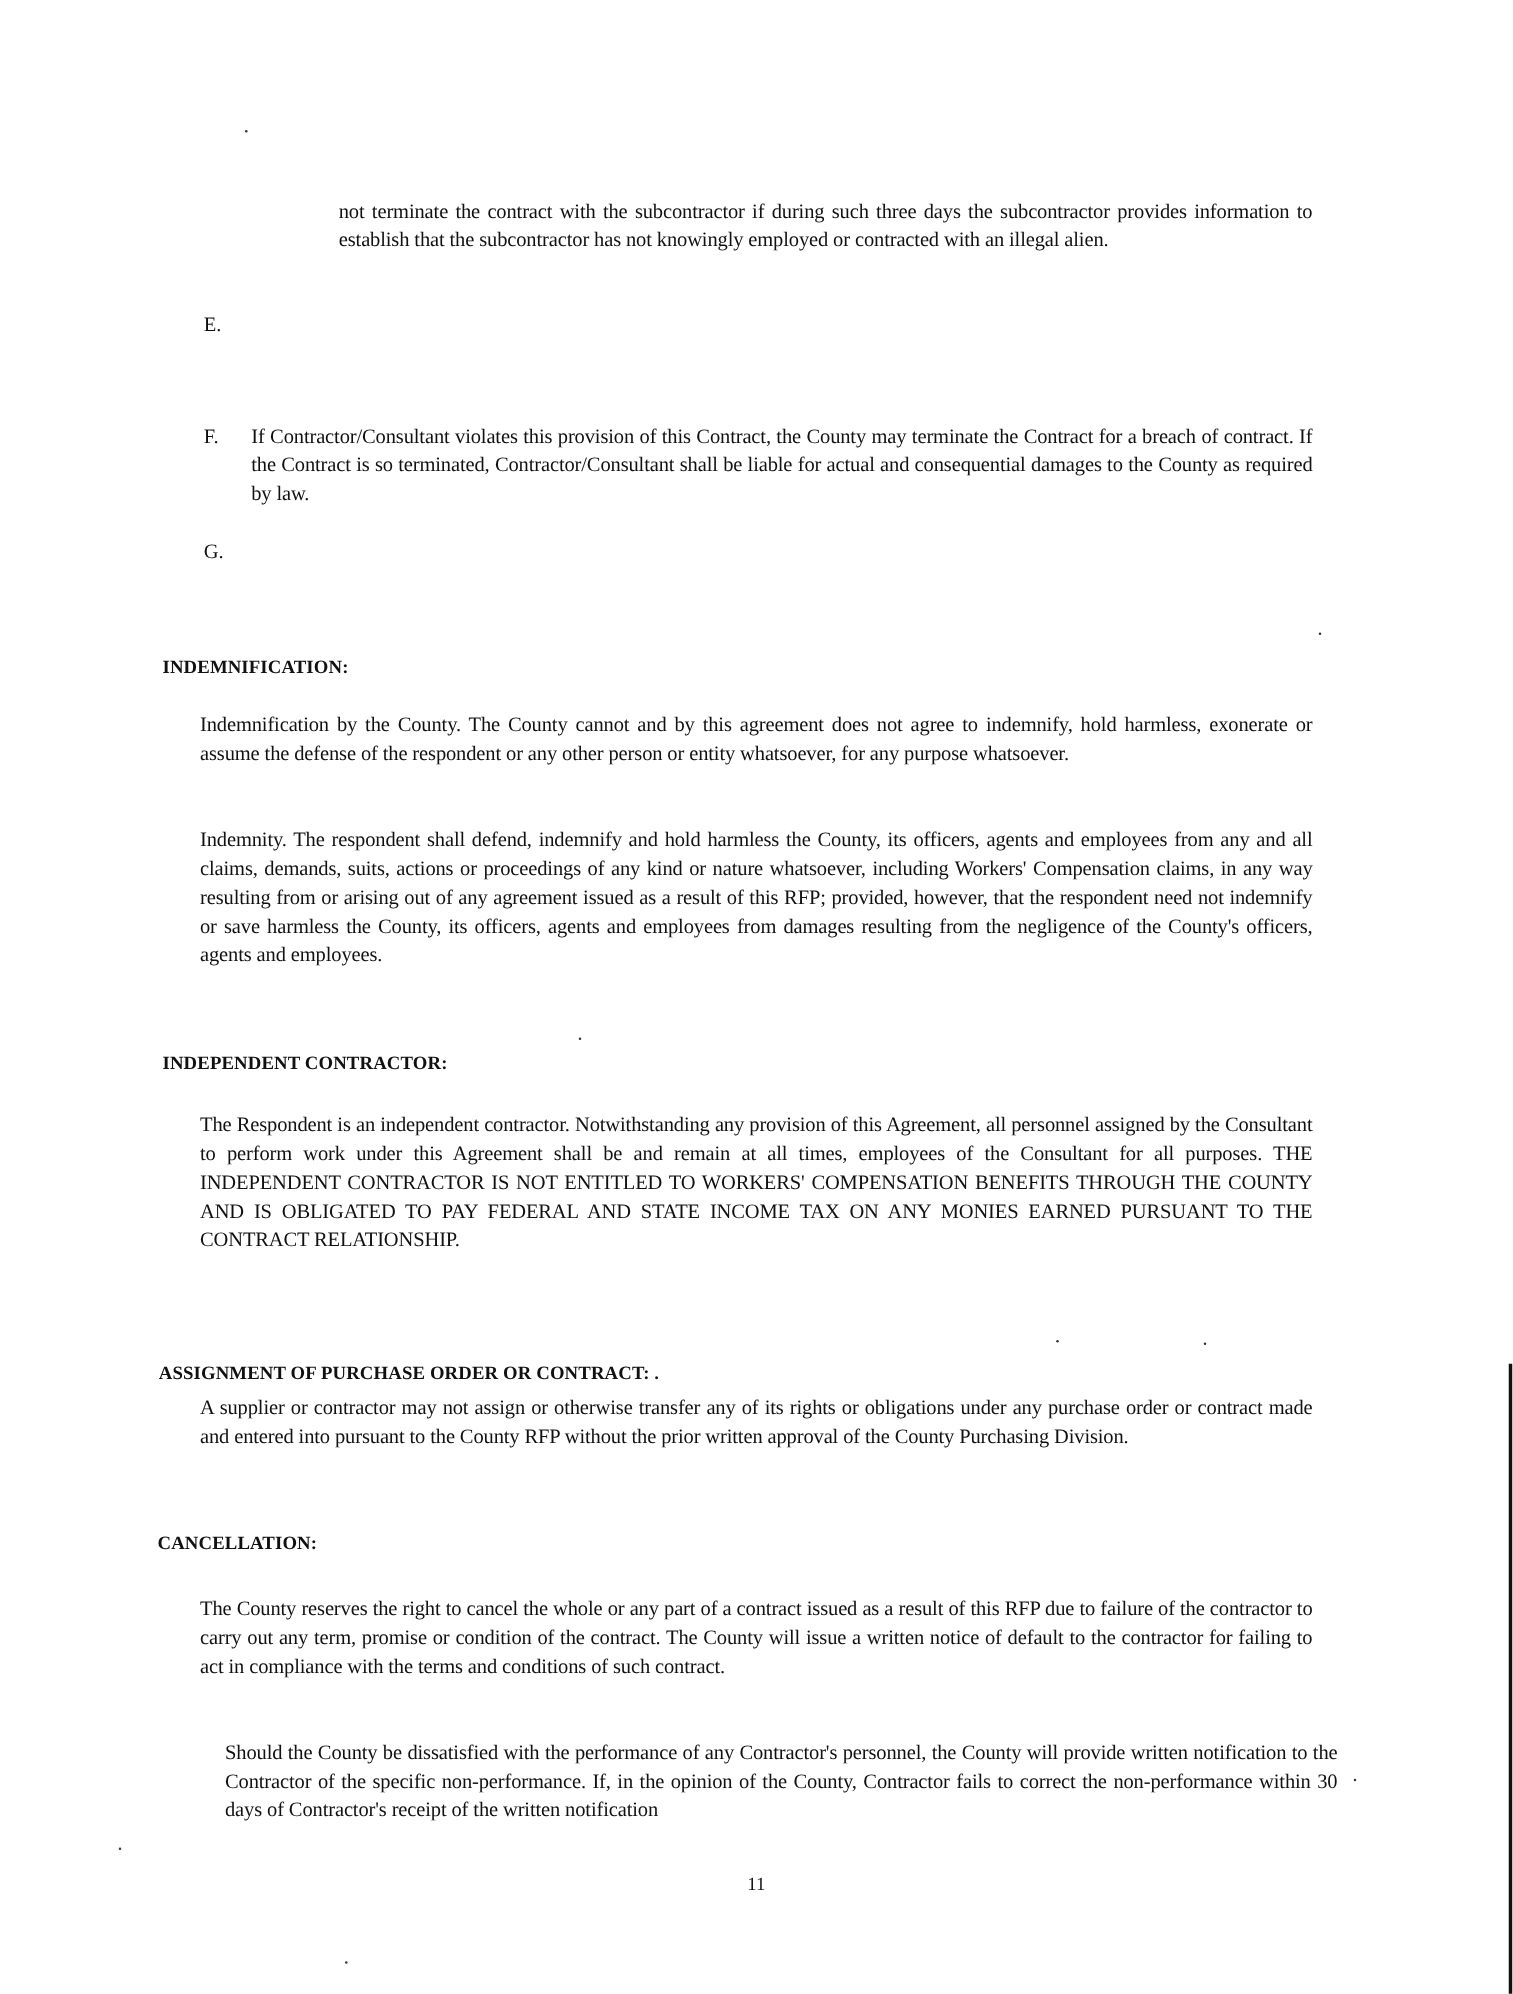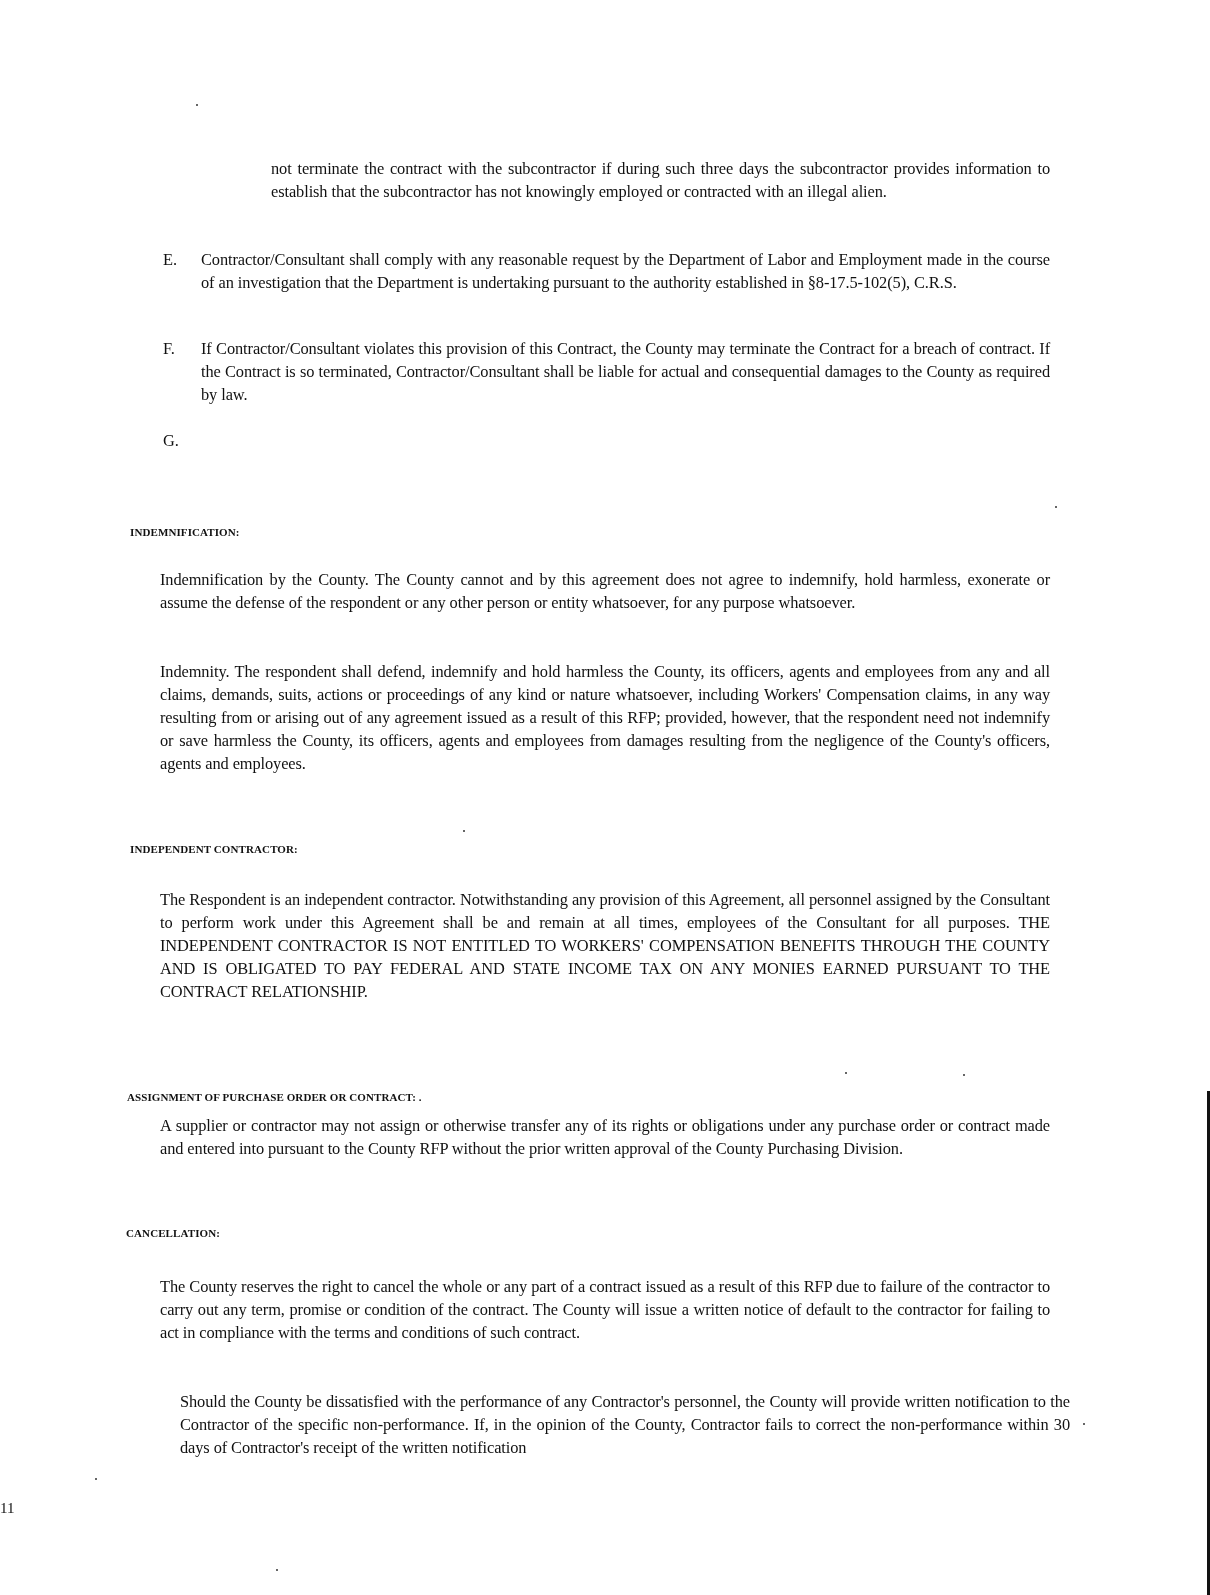--- a/index.html
+++ b/index.html
@@ -12,48 +12,47 @@
   .p {
     position: absolute;
     font-size: 16.4px;
     line-height: 23px;
     text-align: justify;
     text-align-last: left;
     letter-spacing: -0.1px;
   }
   .h {
     position: absolute;
-    font-size: 11px;
+    font-size: 15px;
     font-weight: bold;
     letter-spacing: 0.1px;
   }
   .li-letter { position: absolute; font-size: 16.4px; line-height: 23px; }
   .speck { position: absolute; width: 2px; height: 2px; background: #333; border-radius: 1px; }
   .edge-line { position: absolute; left: 1207px; top: 1075px; width: 3px; height: 520px; background: #111; }
-  .page-num { position: absolute; top: 1484px; left: 0; width: 1210px; text-align: left; font-size: 15px; }
+  .page-num { position: absolute; top: 1484px; left: 0; width: 1210px; text-align: center; font-size: 15px; }
 </style>
 </head>
 <body>
 
 <div class="page">
 
   <div class="speck" style="left:196px;top:88px;"></div>
   <div class="speck" style="left:1055px;top:490px;"></div>
   <div class="speck" style="left:463px;top:814px;"></div>
   <div class="speck" style="left:845px;top:1056px;"></div>
   <div class="speck" style="left:963px;top:1058px;"></div>
   <div class="speck" style="left:1083px;top:1407px;"></div>
   <div class="speck" style="left:95px;top:1462px;"></div>
   <div class="speck" style="left:276px;top:1553px;"></div>
   <div class="edge-line"></div>
 
   <div class="p" style="left:271px;top:141px;width:779px;">not terminate the contract with the subcontractor if during such three days the subcontractor provides information to establish that the subcontractor has not knowingly employed or contracted with an illegal alien.</div>
 
   <div class="li-letter" style="left:163px;top:232px;">E.</div>
-  <div class="p" style="left:201px;top:232px;width:849px;">Contractor/Consultant shall comply with any reasonable request by the Department of Labor and Employment made in the course of an investigation that the Department is undertaking pursuant to the authority established in §8-17.5-102(5), C.R.S.</div>
 
   <div class="li-letter" style="left:163px;top:321px;">F.</div>
   <div class="p" style="left:201px;top:321px;width:849px;">If Contractor/Consultant violates this provision of this Contract, the County may terminate the Contract for a breach of contract.  If the Contract is so terminated, Contractor/Consultant shall be liable for actual and consequential damages to the County as required by law.</div>
 
   <div class="li-letter" style="left:163px;top:413px;">G.</div>
 
   <div class="h" style="left:130px;top:510px;">INDEMNIFICATION:</div>
   <div class="p" style="left:160px;top:552px;width:890px;">Indemnification by the County.  The County cannot and by this agreement does not agree to indemnify, hold harmless, exonerate or assume the defense of the respondent or any other person or entity whatsoever, for any purpose whatsoever.</div>
   <div class="p" style="left:160px;top:644px;width:890px;">Indemnity.  The respondent shall defend, indemnify and hold harmless the County, its officers, agents and employees from any and all claims, demands, suits, actions or proceedings of any kind or nature whatsoever, including Workers' Compensation claims, in any way resulting from or arising out of any agreement issued as a result of this RFP; provided, however, that the respondent need not indemnify or save harmless the County, its officers, agents and employees from damages resulting from the negligence of the County's officers, agents and employees.</div>
 

